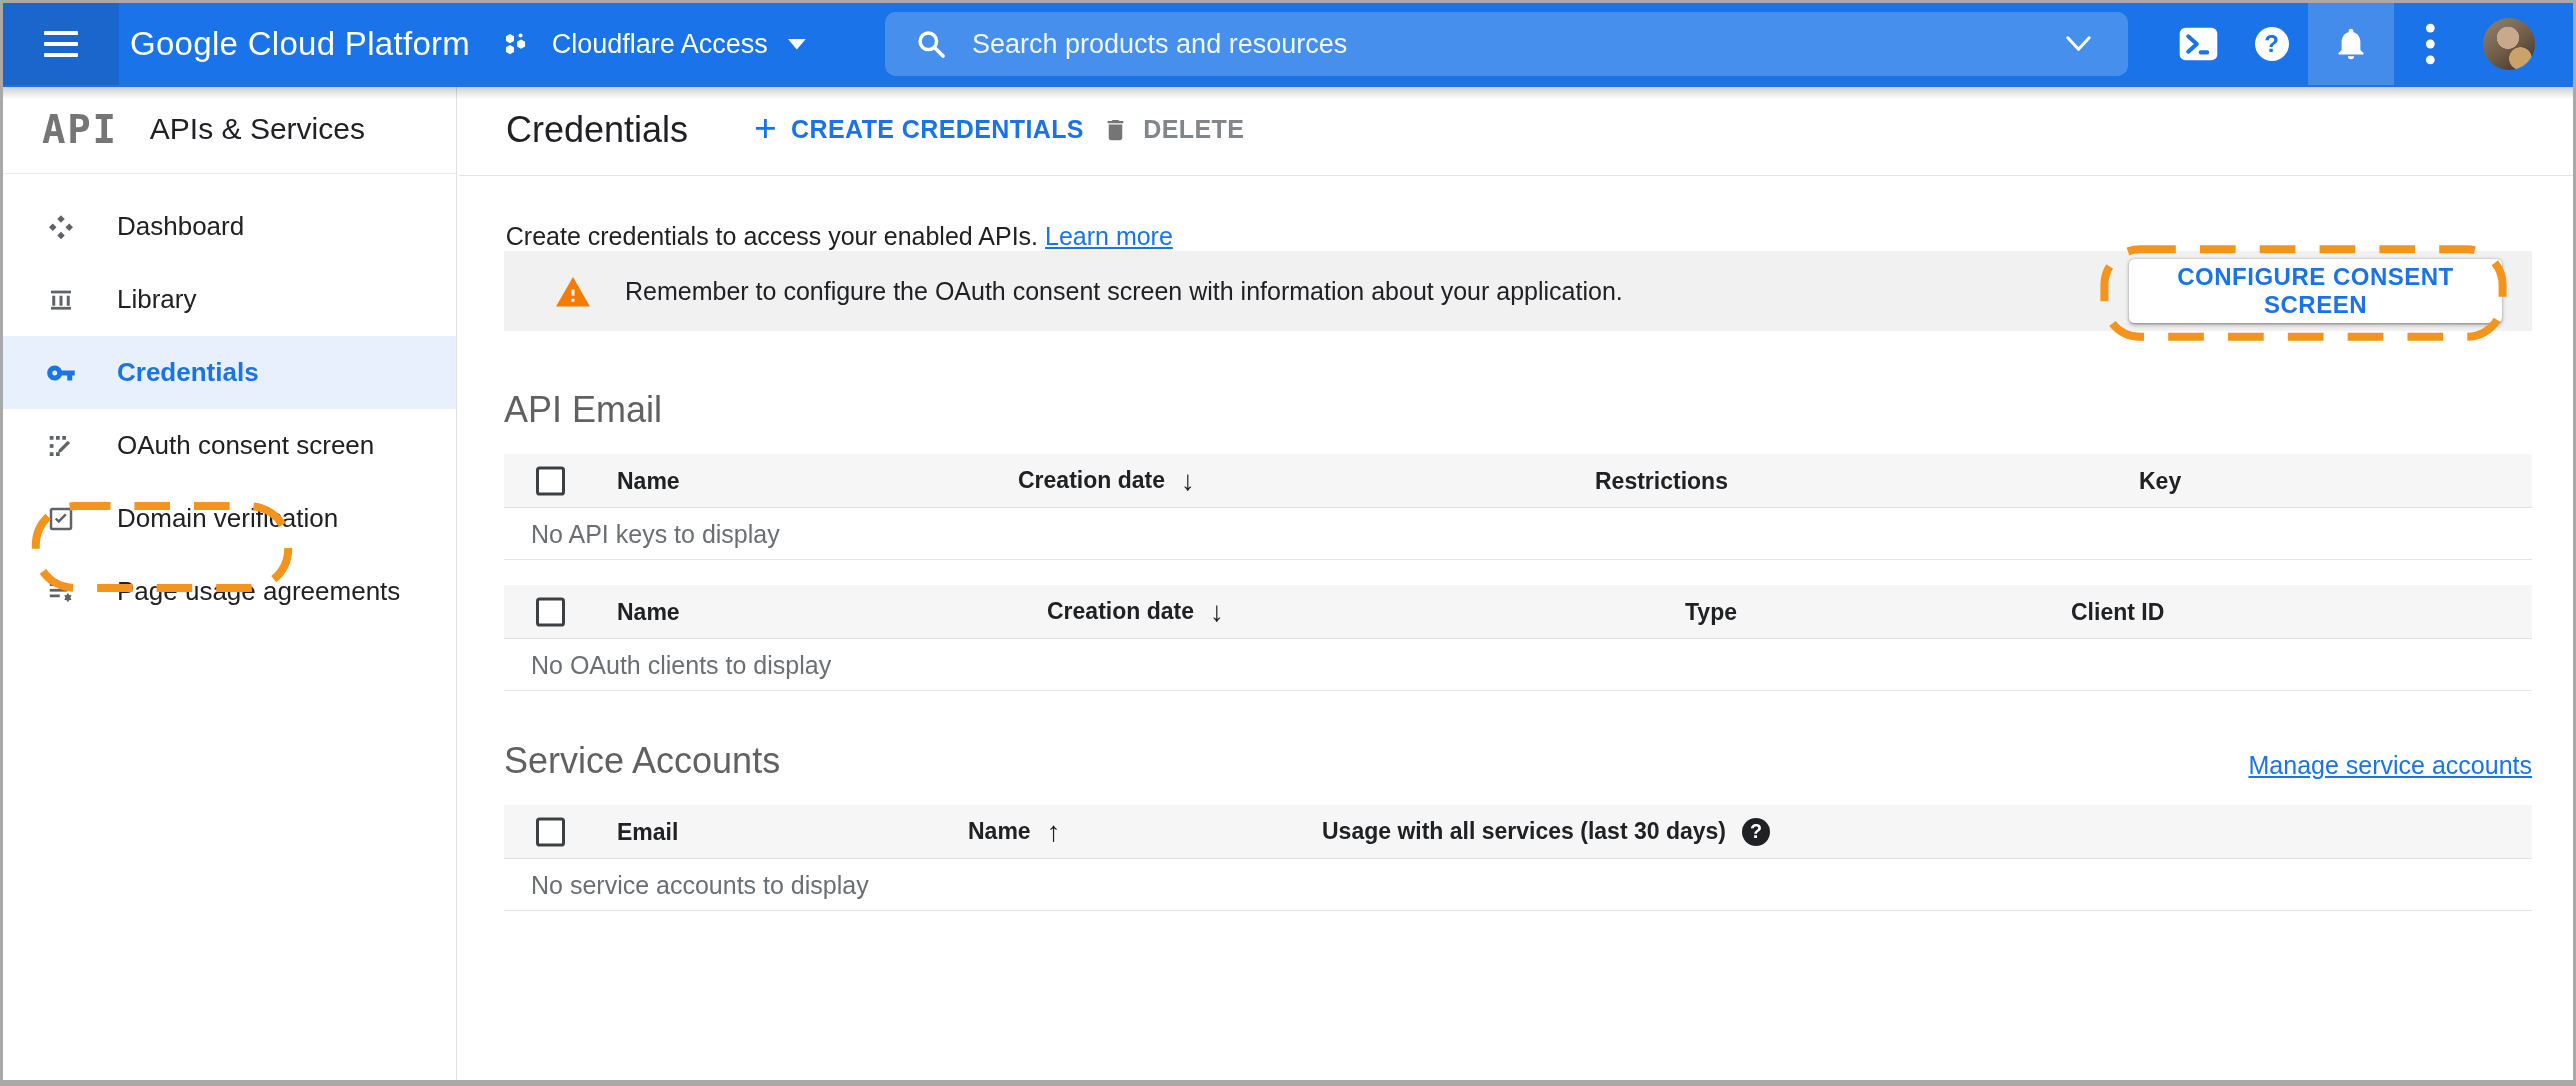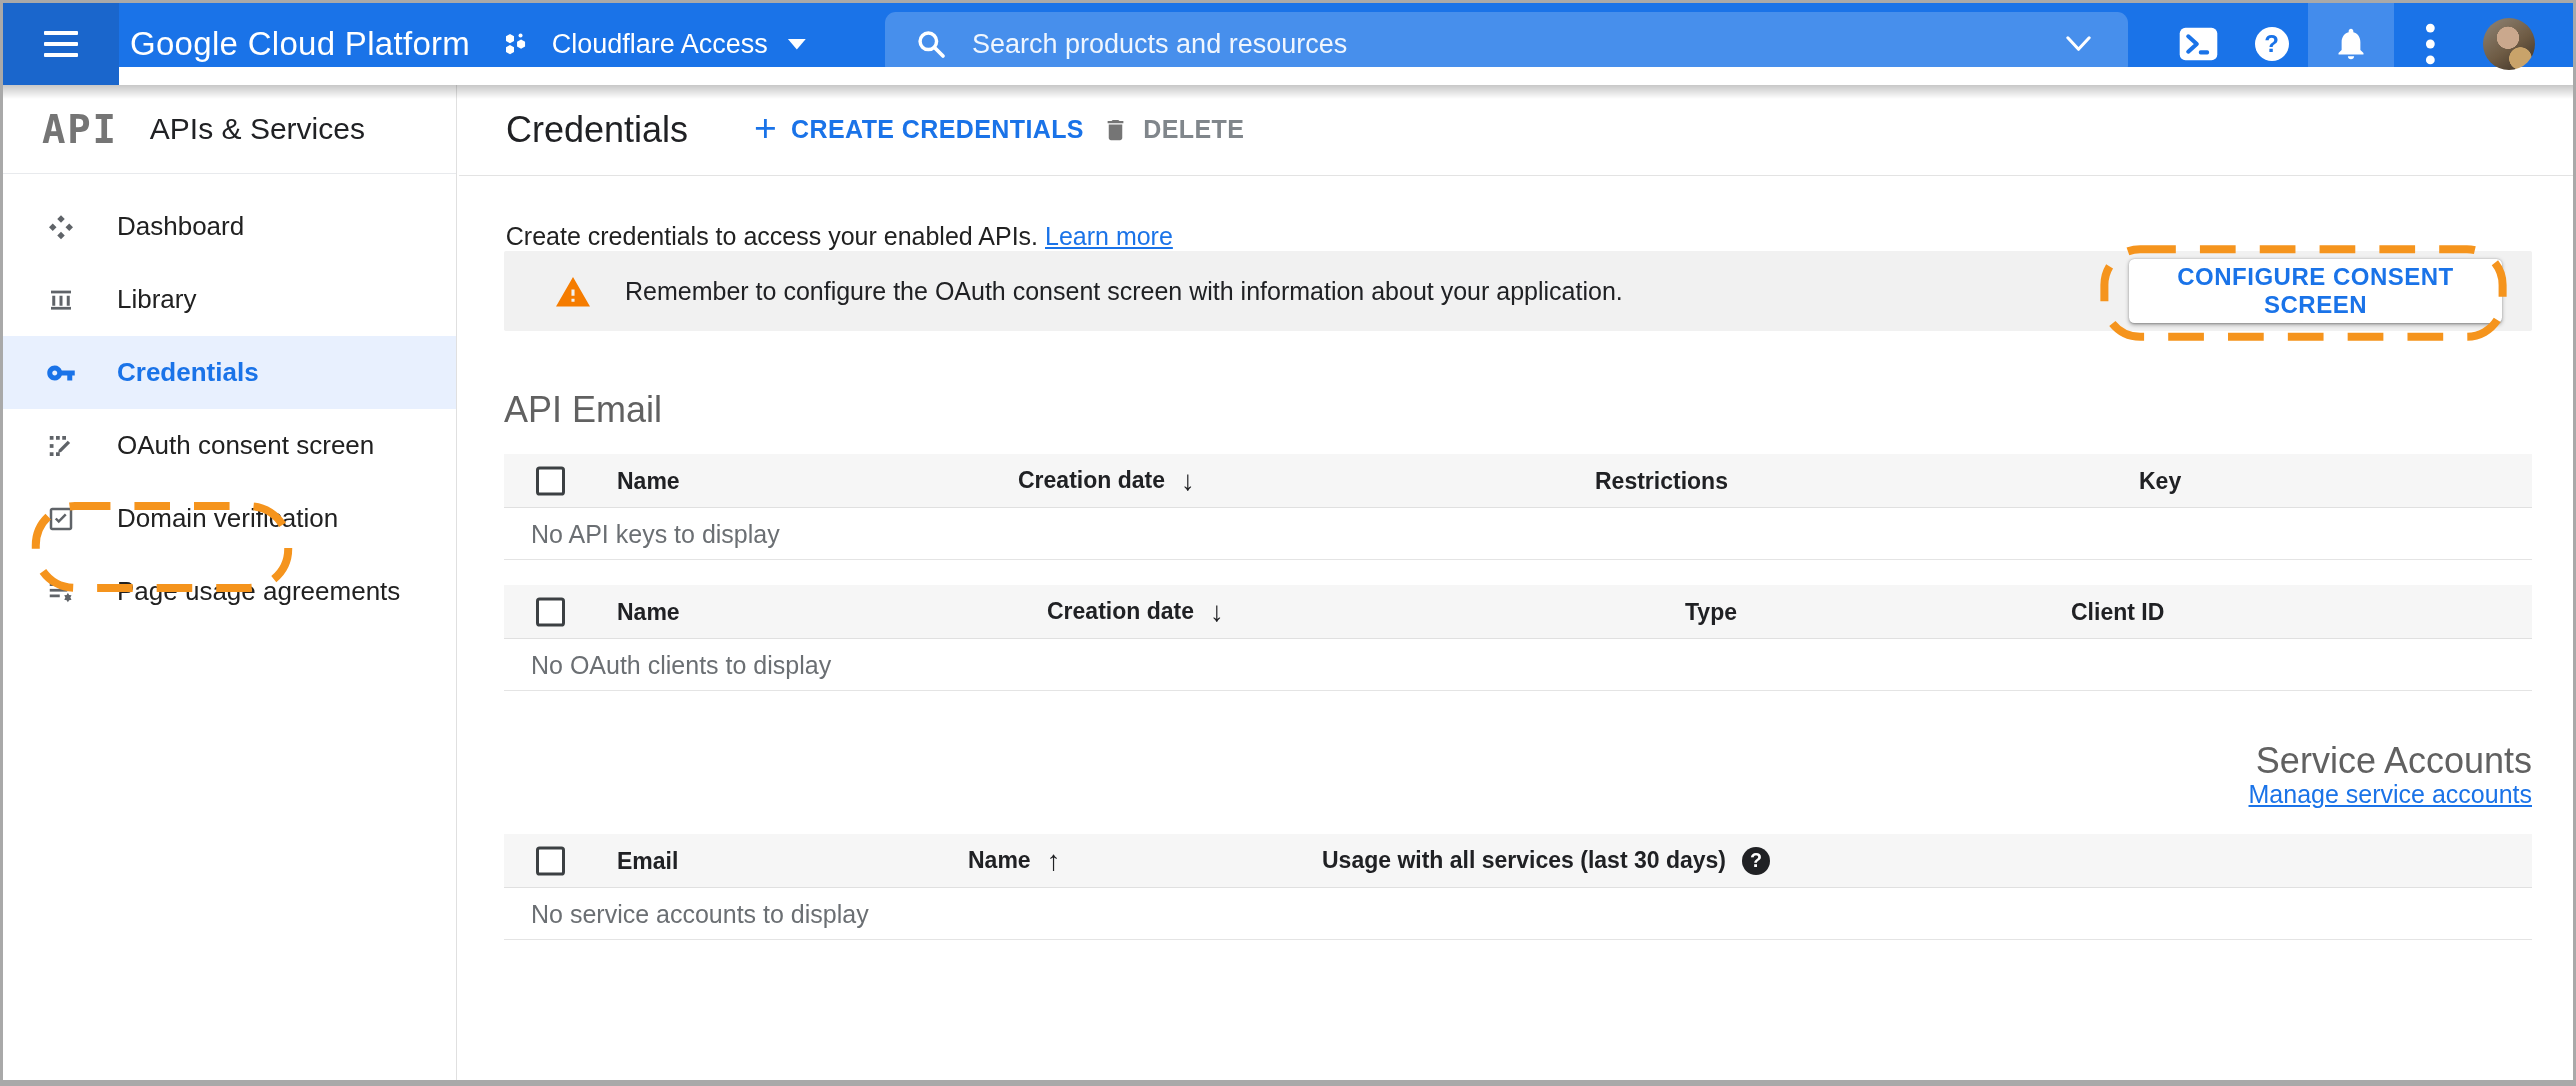--- a/index.html
+++ b/index.html
@@ -5,21 +5,21 @@
   * { margin:0; padding:0; box-sizing:border-box; }
   html,body { background:#fff; }
   body { font-family:"Liberation Sans", sans-serif; }
   #app {
     position:relative; width:2576px; height:1086px;
     border:3.6px solid #a9a9a9; border-bottom-width:6.3px;
     background:#fff; overflow:hidden;
   }
 
   
-  .topbar { position:absolute; left:0; top:0; right:0; height:64px; background:#1a73e8; z-index:10; }
+  .topbar { position:absolute; left:0; top:0; right:0; height:84px; background:#1a73e8; z-index:10; }
   .menu-box { position:absolute; left:0; top:0; width:116px; height:82px; background:#1a66cc; display:flex; align-items:center; justify-content:center; cursor:pointer; }
   .hamburger { width:34px; }
   .hamburger div { height:4.5px; background:#fff; margin:6.3px 0; border-radius:0.9px; }
   .brand { position:absolute; left:127px; top:0; height:82px; display:flex; align-items:center; color:#fff; font-size:33px; letter-spacing:0.3px; cursor:pointer; white-space:nowrap; }
   .proj { position:absolute; left:497px; top:0; height:82px; display:flex; align-items:center; gap:19.7px; color:#fff; cursor:pointer; }
   .proj .plabel { font-size:27px; }
   .search { position:absolute; left:882px; top:9px; width:1243px; height:64px; background:rgba(255,255,255,.2); border-radius:10.7px; display:flex; align-items:center; }
   .search svg.mag { margin-left:30px; }
   .search input { flex:1; margin-left:25px; background:transparent; border:none; outline:none; color:#fff; font-size:27px; font-family:"Liberation Sans",sans-serif; }
   .search input::placeholder { color:rgba(255,255,255,.92); opacity:1; }
@@ -70,21 +70,21 @@
   .banner { position:relative; height:80px; background:#f1f1f1; border-radius:1.8px; display:flex; align-items:center; padding:0 30px 0 121px; }
   .banner .warn { position:absolute; left:50px; top:50%; transform:translateY(-50%); }
   .banner .btext { font-size:25px; color:#202124; }
   .baction { position:relative; margin-left:auto;padding-left:14px; }
   .baction .consent-btn { width:373px; height:64px; background:#fff; border:none; border-radius:5.4px; box-shadow:0 1.8px 4.5px rgba(0,0,0,.3), 0 0.9px 1.8px rgba(0,0,0,.2); color:#1a73e8; font-size:24px; font-weight:700; letter-spacing:0.5px; cursor:pointer; font-family:"Liberation Sans",sans-serif; }
   .btn-annot { position:absolute; left:-17px; top:-16px; width:411px; height:100px; pointer-events:none; }
 
   .sec-title { font-size:36px; font-weight:400; color:#616161; line-height:39px; }
   .sec-h { margin-top:59px; }
   .sec-h2 { margin-top:50px; }
-  .sec-head { margin-top:50px; display:flex; align-items:flex-end; justify-content:space-between;flex-direction:column; }
+  .sec-head { margin-top:50px; display:flex; align-items:flex-end; justify-content:space-between; }
   .sec-head a { font-size:25px; color:#1a73e8; text-decoration:underline; cursor:pointer; }
 
   .table { margin-top:25px; }
   .thead { position:relative; height:54px; background:#f6f6f6; border-bottom:1.8px solid #e0e0e0; }
   .thead .col { position:absolute; top:50%; transform:translateY(-50%); font-size:23px; font-weight:700; color:#202124; white-space:nowrap; display:flex; align-items:center; }
   .sortglyph { font-size:28px; font-weight:400; margin-left:16px; color:#202124; }
   .cbox { position:absolute; left:32px; top:50%; transform:translateY(-50%); width:29px; height:29px; border:3.6px solid #3c4043; border-radius:3.6px; background:#fff; cursor:pointer; }
   .trow { position:relative; height:52px; border-bottom:1.8px solid #e4e4e4; }
   .trow .empty { position:absolute; left:27px; top:50%; transform:translateY(-50%); font-size:25px; color:#6b6f73; }
   .qhelp { width:28px; height:28px; border-radius:50%; background:#202124; color:#fff; font-size:19.7px; font-weight:700; display:inline-flex; align-items:center; justify-content:center; margin-left:16px; }

